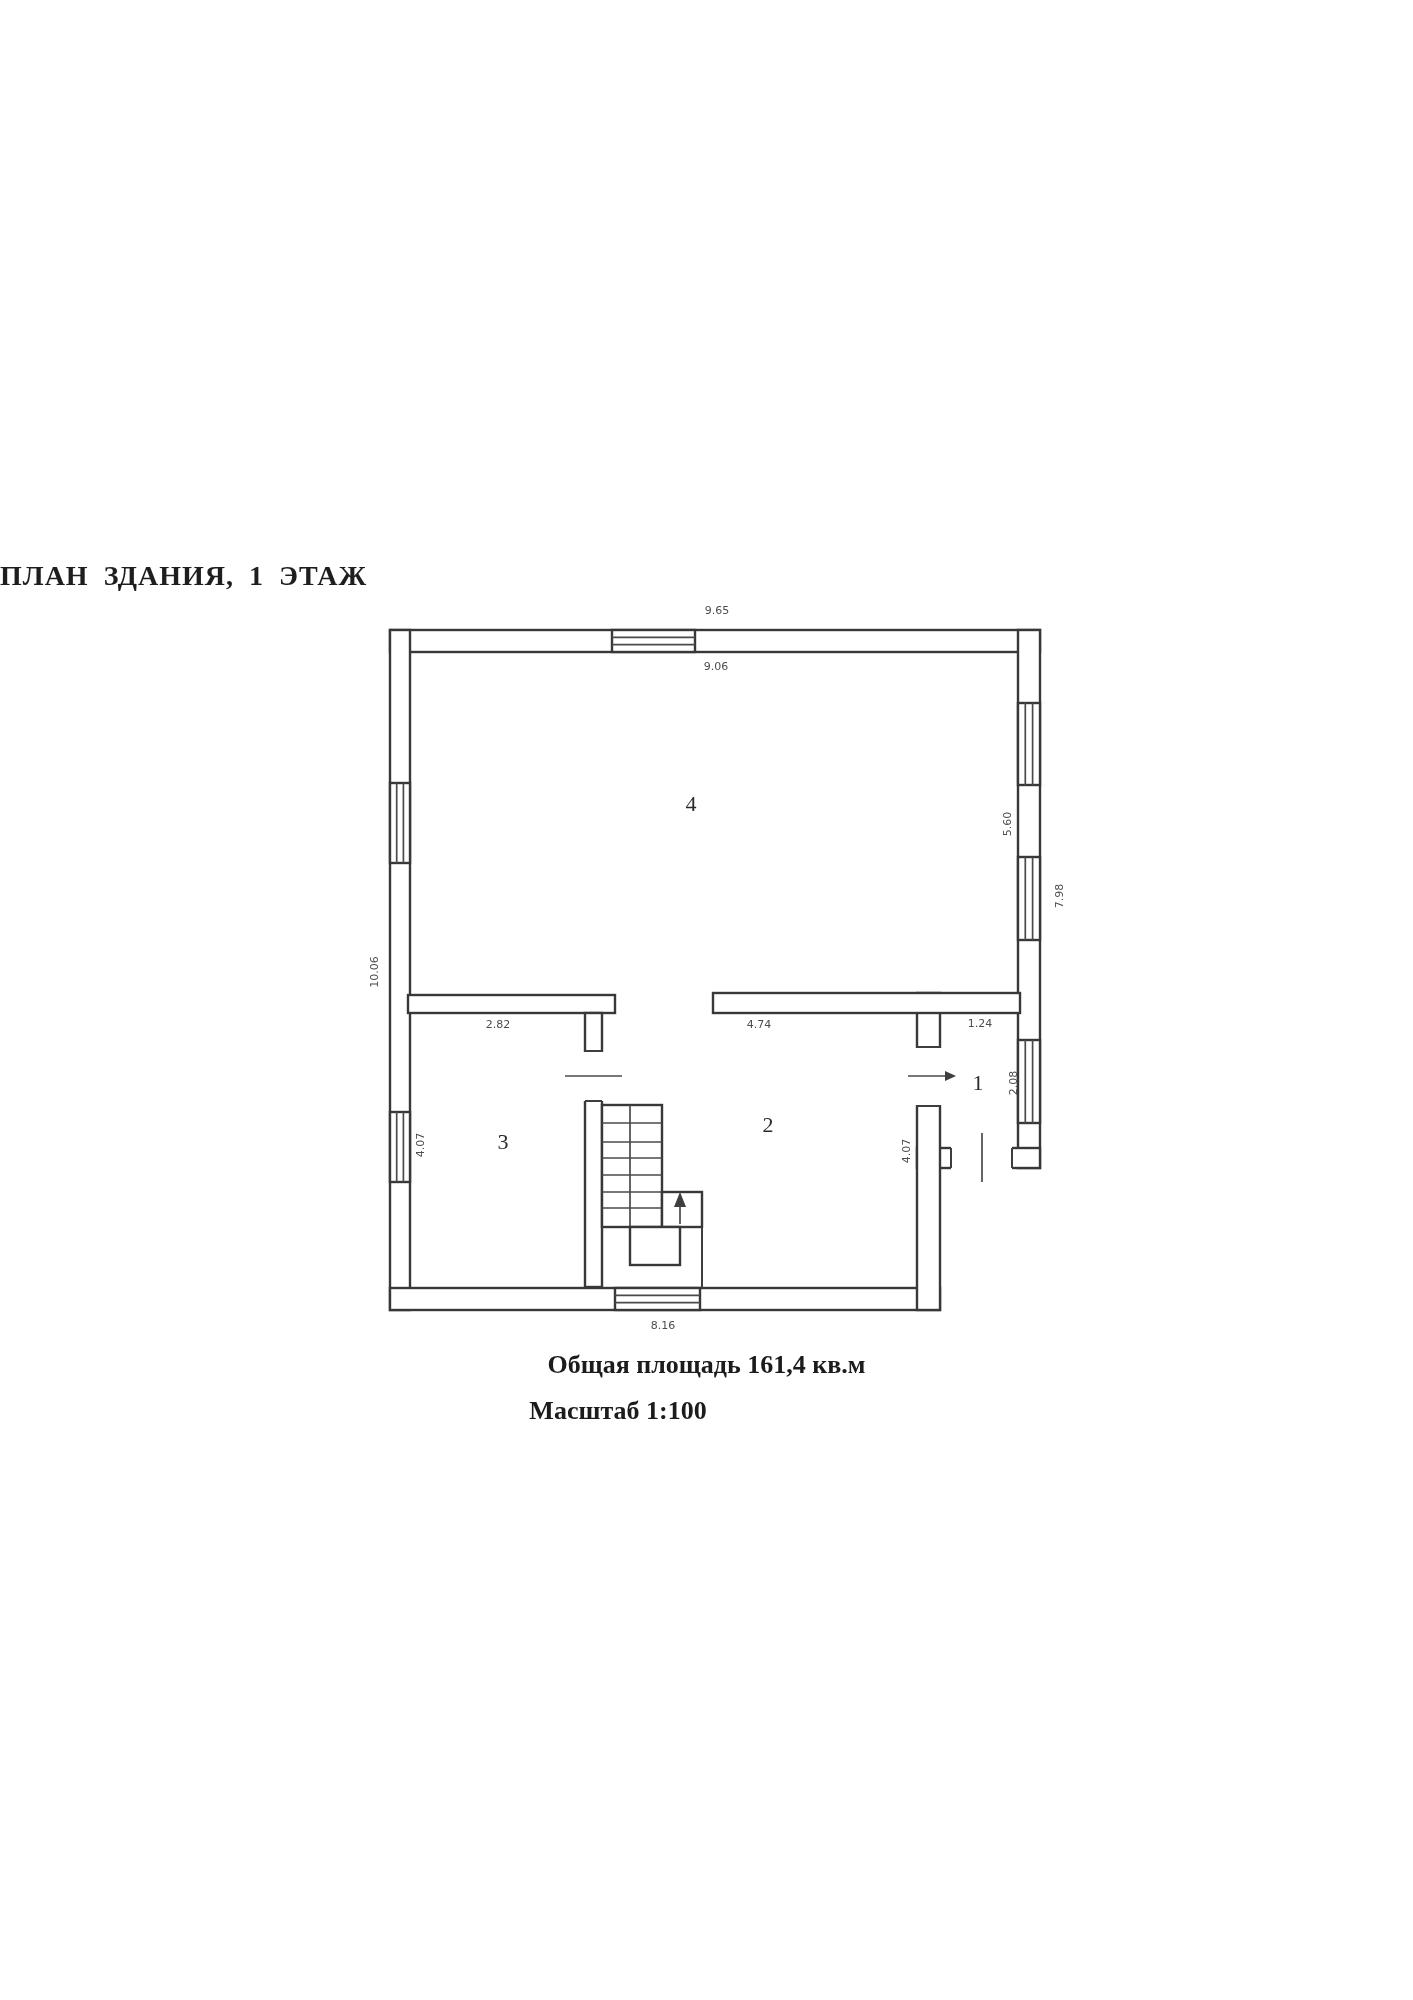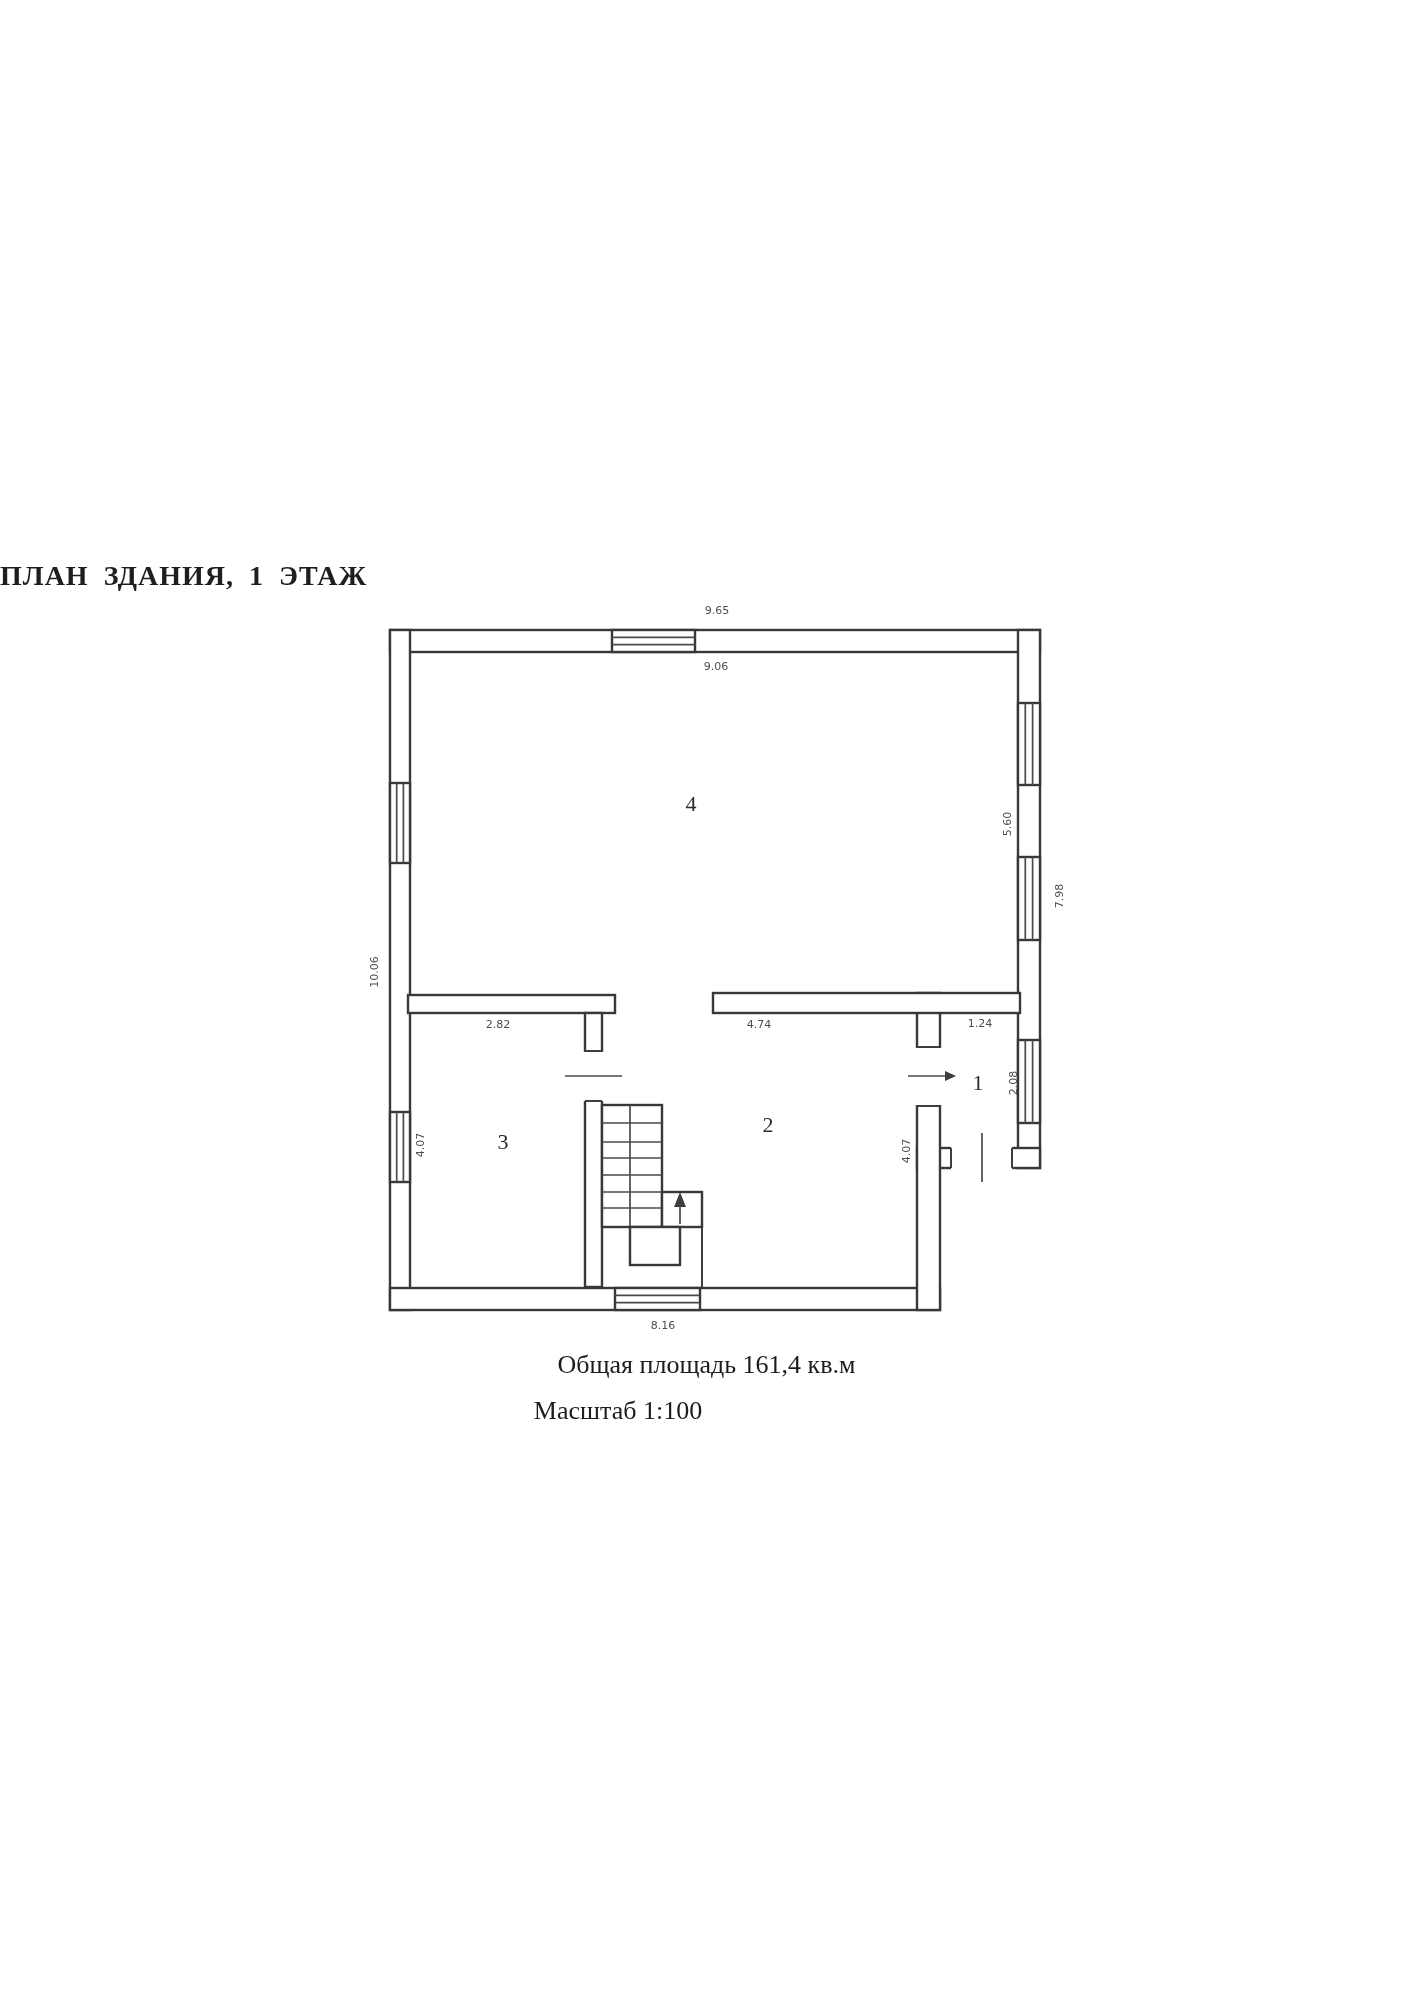--- a/index.html
+++ b/index.html
@@ -1,18 +1,18 @@
 <!DOCTYPE html>
 <html><head>
 <meta charset="utf-8">
 <style>
   html,body{margin:0;padding:0;background:#ffffff;}
   body{width:1413px;height:2000px;position:relative;overflow:hidden;
        font-family:"Liberation Serif",serif;color:#222;}
-  .abs{position:absolute;}
+  .abs{position:absolute;font-weight:bold;}
   #title{top:560px;left:0;width:1413px;text-align:left;
          font-size:28px;font-weight:bold;letter-spacing:1px;word-spacing:7px;
          color:#1e1e1e;}
   #area-line{top:1350px;left:0;width:1413px;text-align:center;font-size:26px;color:#1c1c1c;}
   #scale-line{top:1396px;left:0;width:1236px;text-align:center;font-size:26px;color:#1c1c1c;}
   svg{position:absolute;top:0;left:0;}
   .wall{fill:#ffffff;stroke:#383838;stroke-width:2.4;}
   .erase{fill:#ffffff;stroke:none;}
   .ln{stroke:#3e3e3e;stroke-width:2;fill:none;}
   .thin{stroke:#4a4a4a;stroke-width:1.7;fill:none;}

